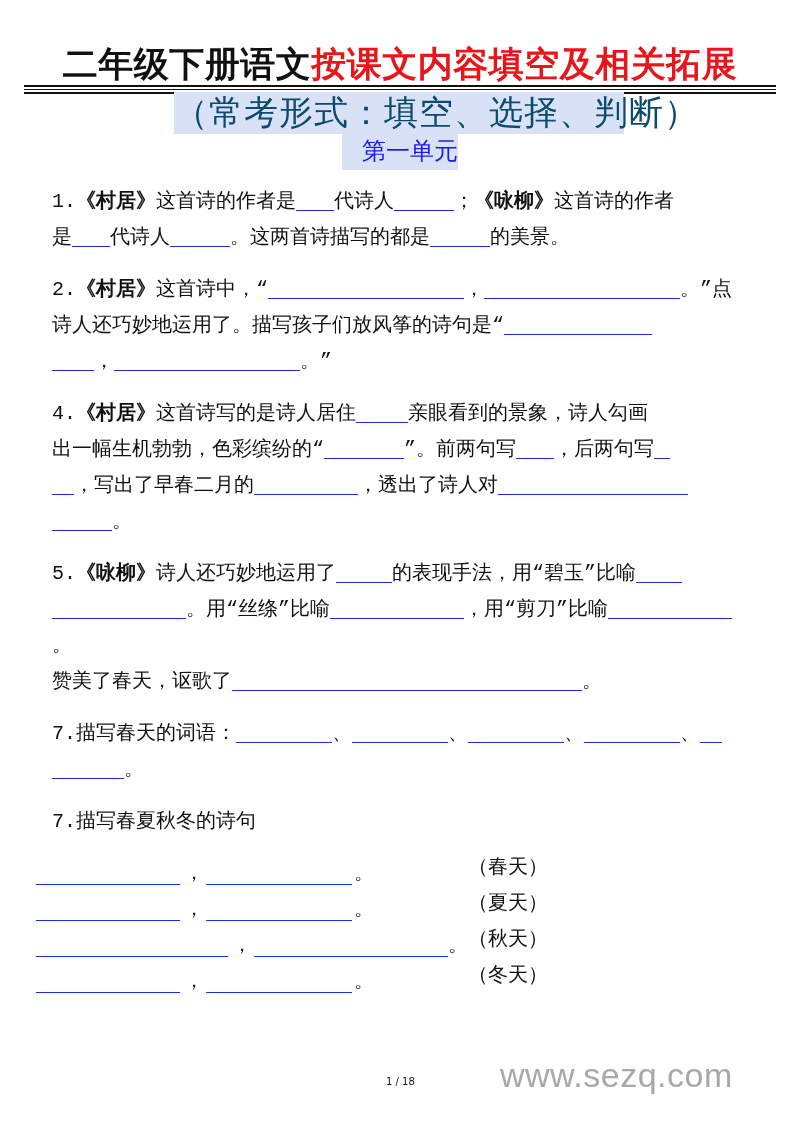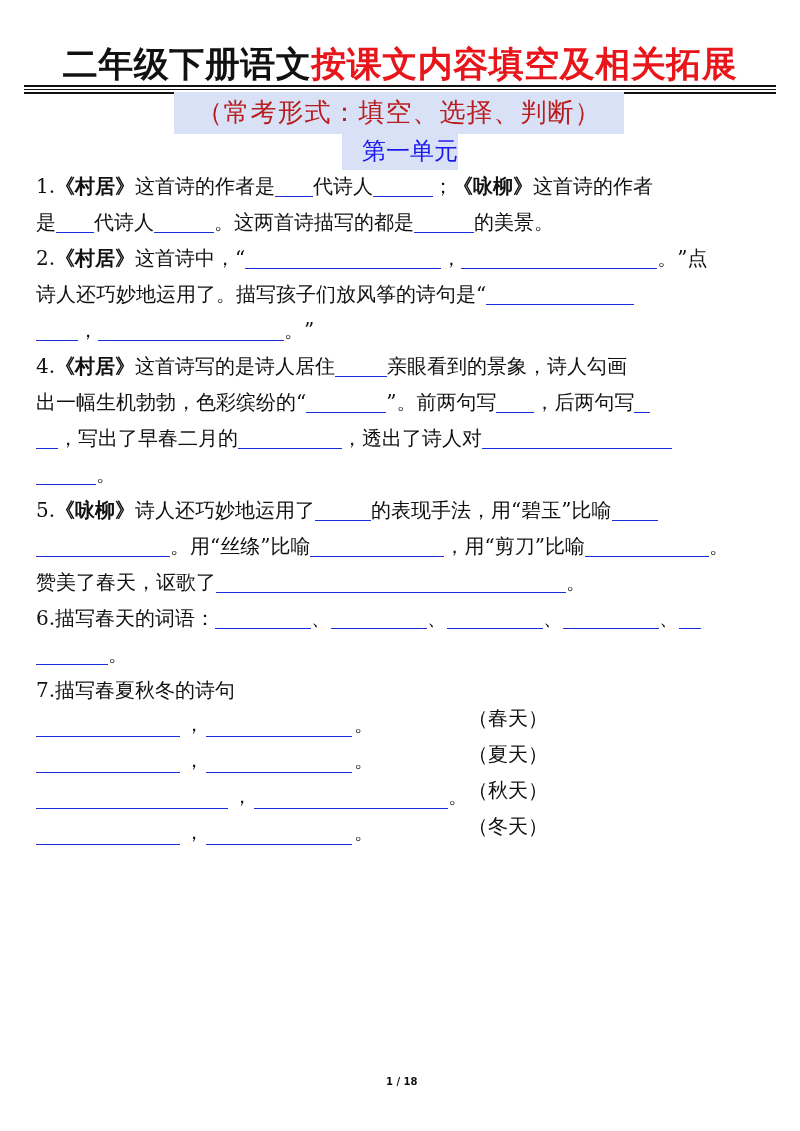--- a/index.html
+++ b/index.html
@@ -12,41 +12,41 @@
            font-family: "DejaVu Sans", "Liberation Sans", sans-serif; font-weight: bold; }
   .title .black { color: #111111; }
   .title .red { color: #e8161b; }
   .rule { position: absolute; left: 24px; width: 752px; height: 0; }
   .rule.r1 { top: 85px; border-top: 2px solid #111; }
   .rule.r2 { top: 89px; border-top: 1px solid #111; }
   .rule.r3 { top: 92px; border-top: 2px solid #111; }
   .subtitle-box { position: absolute; top: 92px; left: 174px; width: 450px; height: 42px;
                   background: #d8e1f5; }
   .subtitle-text { position: absolute; top: 92px; left: 174px; width: 450px; height: 42px;
-                   text-align: center; line-height: 40px; font-size: 26px; color: #b91c1c;
+                   text-align: center; line-height: 40px; font-size: 34px; color: #0c4a6e;
                    letter-spacing: 1px; white-space: nowrap; }
   .unit-box { position: absolute; top: 134px; left: 342px; width: 116px; height: 36px;
               background: #d8e1f5; }
   .unit-text { position: absolute; top: 134px; left: 342px; width: 116px; height: 36px;
                text-align: right; line-height: 34px; font-size: 24px; color: #1a1aee; white-space: nowrap; }
 
   .content { position: absolute; left: 36px; top: 168px; width: 728px;
              font-size: 20px; line-height: 36px; }
-  .q { margin: 0; }
+  .q { margin: 16px; font-family: Liberation Mono, monospace; }
   .q b { font-weight: bold; }
   .blank { display: inline-block; border-bottom: 1.6px solid #1a2fe0; height: 22px; vertical-align: -4px; }
 
   .seasons { position: relative; height: 148px; margin-top: -2px; }
   .season-row { position: absolute; left: 0; height: 37px; width: 728px; }
   .season-row .blank { position: absolute; top: 8px; }
   .season-row .punct { position: absolute; top: 0; line-height: 37px; }
   .season-row .tag { position: absolute; left: 432px; top: -6px; line-height: 37px; }
 
   .footer-page { position: absolute; left: 386px; top: 1076px; font-size: 10px;
-                 font-family: "DejaVu Sans", "Liberation Sans", sans-serif; color: #111; font-weight: bold; }
+                 font-family: "DejaVu Sans", "Liberation Sans", sans-serif; color: #111; }
   .watermark { position: absolute; left: 500px; top: 1056px; font-size: 34px;
                font-family: "Liberation Sans", "DejaVu Sans", sans-serif; color: #a8a8a8; letter-spacing: 0.5px; }
 </style>
 </head>
 <body>
 
 <div class="page">
 
   <div class="title"><span class="black">二年级下册语文</span><span class="red">按课文内容填空及相关拓展</span></div>
   <div class="rule r1"></div>
@@ -79,21 +79,21 @@
       <span class="blank" style="width:60px"></span><span>。</span>
     </p>
 
     <p class="q">
       <span>5.</span><b>《咏柳》</b><span>诗人还巧妙地运用了</span><span class="blank" style="width:56px"></span><span>的表现手法，用“碧玉”比喻</span><span class="blank" style="width:46px"></span><br>
       <span class="blank" style="width:134px"></span><span>。用“丝绦”比喻</span><span class="blank" style="width:134px"></span><span>，用“剪刀”比喻</span><span class="blank" style="width:124px"></span><span>。</span><br>
       <span>赞美了春天，讴歌了</span><span class="blank" style="width:350px"></span><span>。</span>
     </p>
 
     <p class="q">
-      <span>6.描写春天的词语：</span><span class="blank" style="width:96px"></span><span>、</span><span class="blank" style="width:96px"></span><span>、</span><span class="blank" style="width:96px"></span><span>、</span><span class="blank" style="width:96px"></span><span>、</span><span class="blank" style="width:22px"></span><br>
+      <span>7.描写春天的词语：</span><span class="blank" style="width:96px"></span><span>、</span><span class="blank" style="width:96px"></span><span>、</span><span class="blank" style="width:96px"></span><span>、</span><span class="blank" style="width:96px"></span><span>、</span><span class="blank" style="width:22px"></span><br>
       <span class="blank" style="width:72px"></span><span>。</span>
     </p>
 
     <p class="q">
       <span>7.描写春夏秋冬的诗句</span>
     </p>
 
     <div class="seasons">
       <div class="season-row" style="top:0px">
         <span class="blank" style="left:0;width:144px"></span>
@@ -122,13 +122,14 @@
         <span class="blank" style="left:170px;width:146px"></span>
         <span class="punct" style="left:318px">。</span>
         <span class="tag">（冬天）</span>
       </div>
     </div>
 
 
   </div>
 
   <div class="footer-page">1 / 18</div>
+  <div class="watermark">www.sezq.com</div>
 </div>
 
 </body></html>

